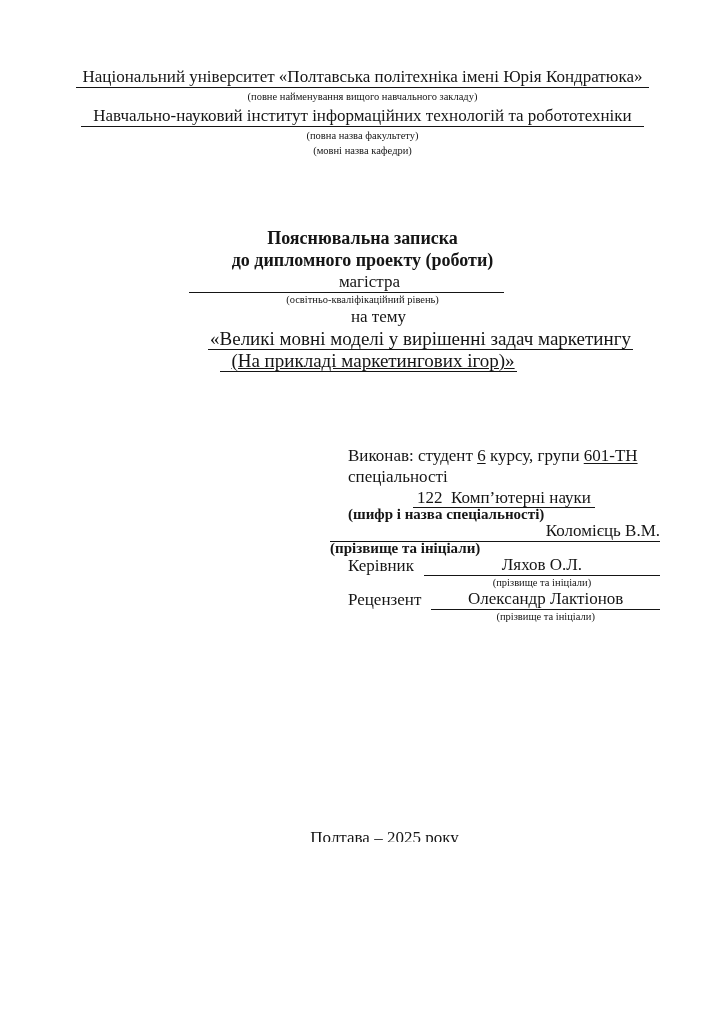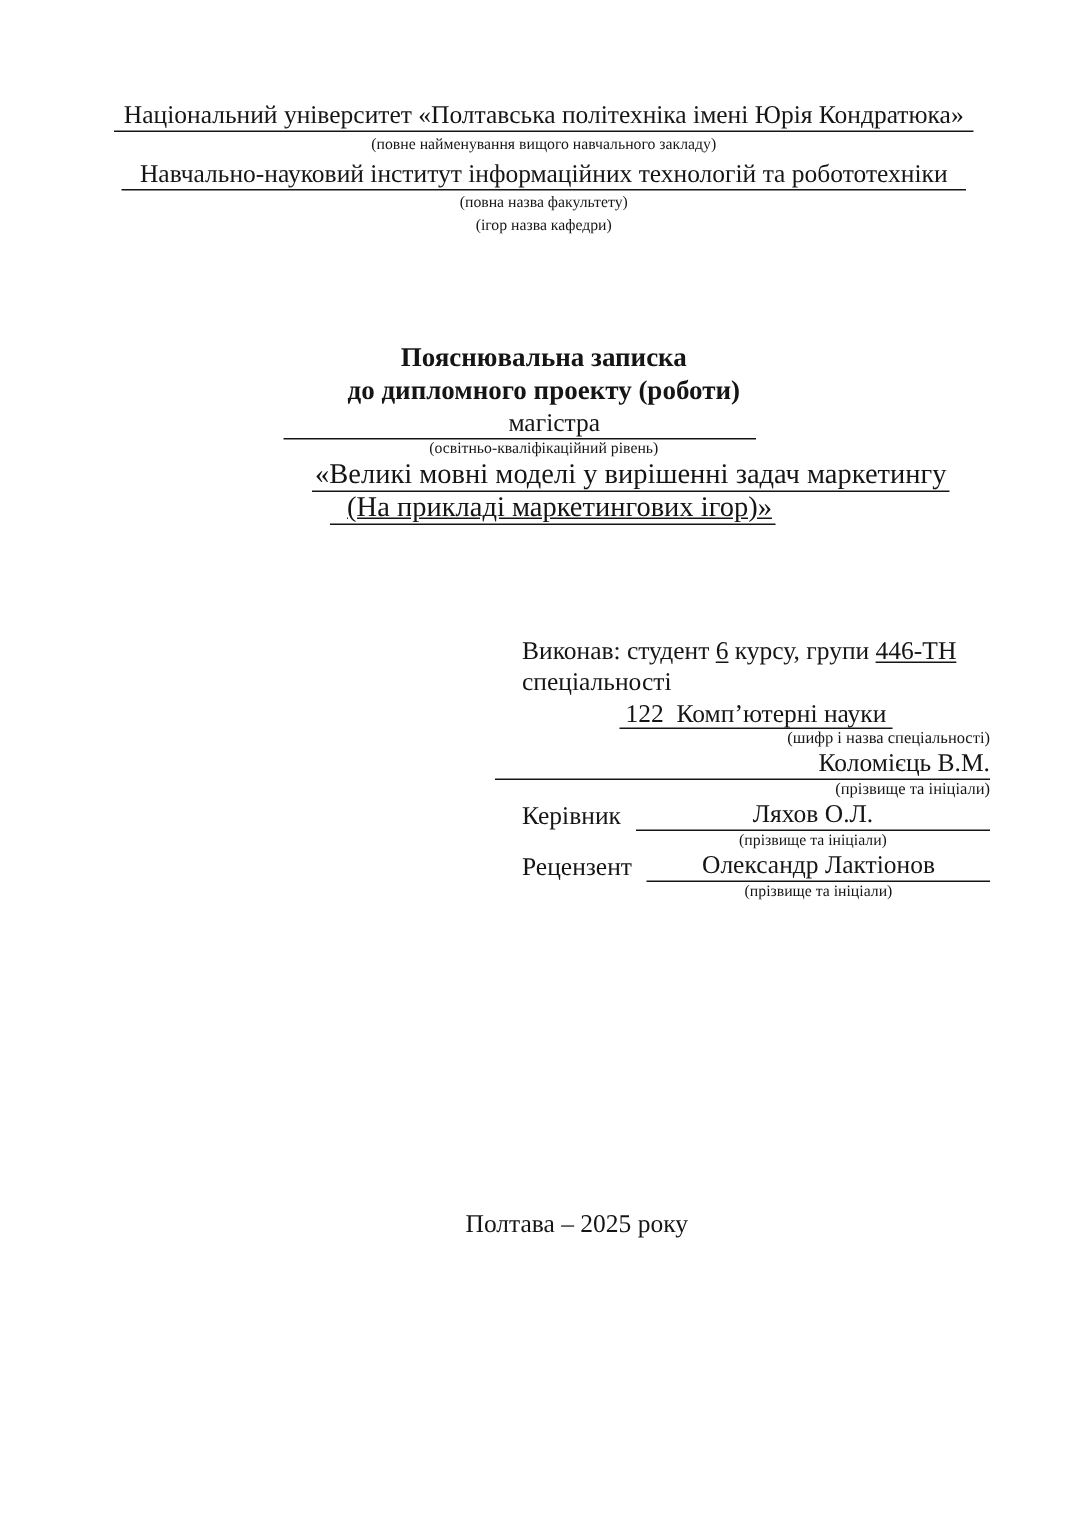--- a/index.html
+++ b/index.html
@@ -52,21 +52,21 @@
   .executor {
     margin-top: 73px;
     margin-left: 288px;
     width: 312px;
     font-size: 17px;
   }
   .exec-line { line-height: 21px; white-space: nowrap; }
   .u { text-decoration: underline; text-underline-offset: 2px; }
   .spec-line { text-align: center; line-height: 21px; }
   .spec-fill { border-bottom: 1.5px solid #151515; padding: 0 4px; line-height: 19px; display: inline-block; }
-  .exec-caption { font-size: 11px; line-height: 13px; text-align: right; }
+  .exec-caption { font-size: 15px; line-height: 13px; text-align: left; font-weight: bold; }
   .name-fill {
     display: block;
     border-bottom: 1.5px solid #151515;
     text-align: right;
     margin-left: -18px;
     line-height: 20px;
     height: 20px;
   }
   .name-caption-row { margin-left: -18px; }
   .sig-row { display: flex; line-height: 21px; }
@@ -100,41 +100,42 @@
     <div class="field-text">
       <span class="fill pad-sm">Національний університет «Полтавська політехніка імені Юрія Кондратюка»</span>
     </div>
     <div class="field-caption center">(повне найменування вищого навчального закладу)</div>
 
     <div class="field-text">
       <span class="fill pad-md">Навчально-науковий інститут інформаційних технологій та робототехніки</span>
     </div>
     <div class="field-caption center">(повна назва факультету)</div>
 
-    <div class="field-caption center">(ігор назва кафедри)</div>
+    <div class="field-caption center">(мовні назва кафедри)</div>
   </div>
 
   <div class="title-block center">
     <div class="title-line">Пояснювальна записка</div>
     <div class="title-line">до дипломного проекту (роботи)</div>
     <div class="degree-line">
       <span class="degree-fill">магістра</span>
     </div>
     <div class="small-caption">(освітньо-кваліфікаційний рівень)</div>
+    <div class="topic-label">на тему</div>
     <div class="topic-line topic-shift-1">
       <span class="fill pad-topic-1">«Великі мовні моделі у вирішенні задач маркетингу</span>
     </div>
     <div class="topic-line topic-shift-2">
       <span class="fill pad-topic-2">(На прикладі маркетингових ігор)»</span>
     </div>
   </div>
 
   <div class="executor">
     <div class="exec-line">
-      <span>Виконав: студент </span><span class="u">6</span><span> курсу, групи </span><span class="u">446-ТН</span>
+      <span>Виконав: студент </span><span class="u">6</span><span> курсу, групи </span><span class="u">601-ТН</span>
     </div>
     <div class="exec-line">спеціальності</div>
 
     <div class="spec-line">
       <span class="spec-fill">122&nbsp; Комп’ютерні науки</span>
     </div>
     <div class="exec-caption">(шифр і назва спеціальності)</div>
 
     <span class="name-fill">
       <span>Коломієць В.М.</span>

